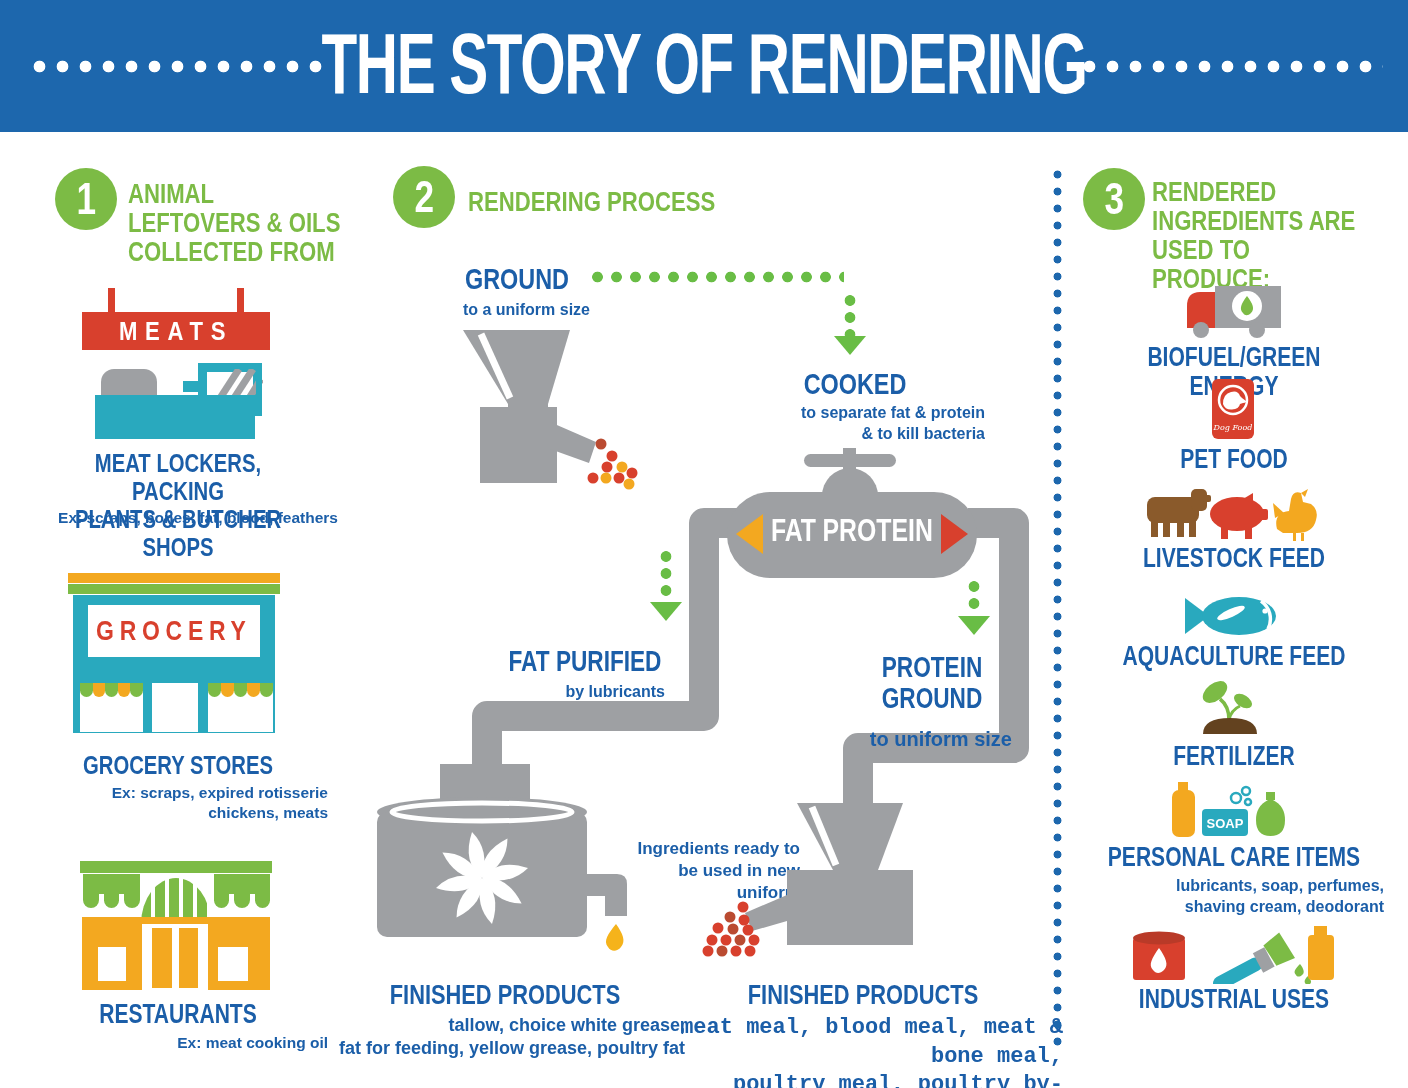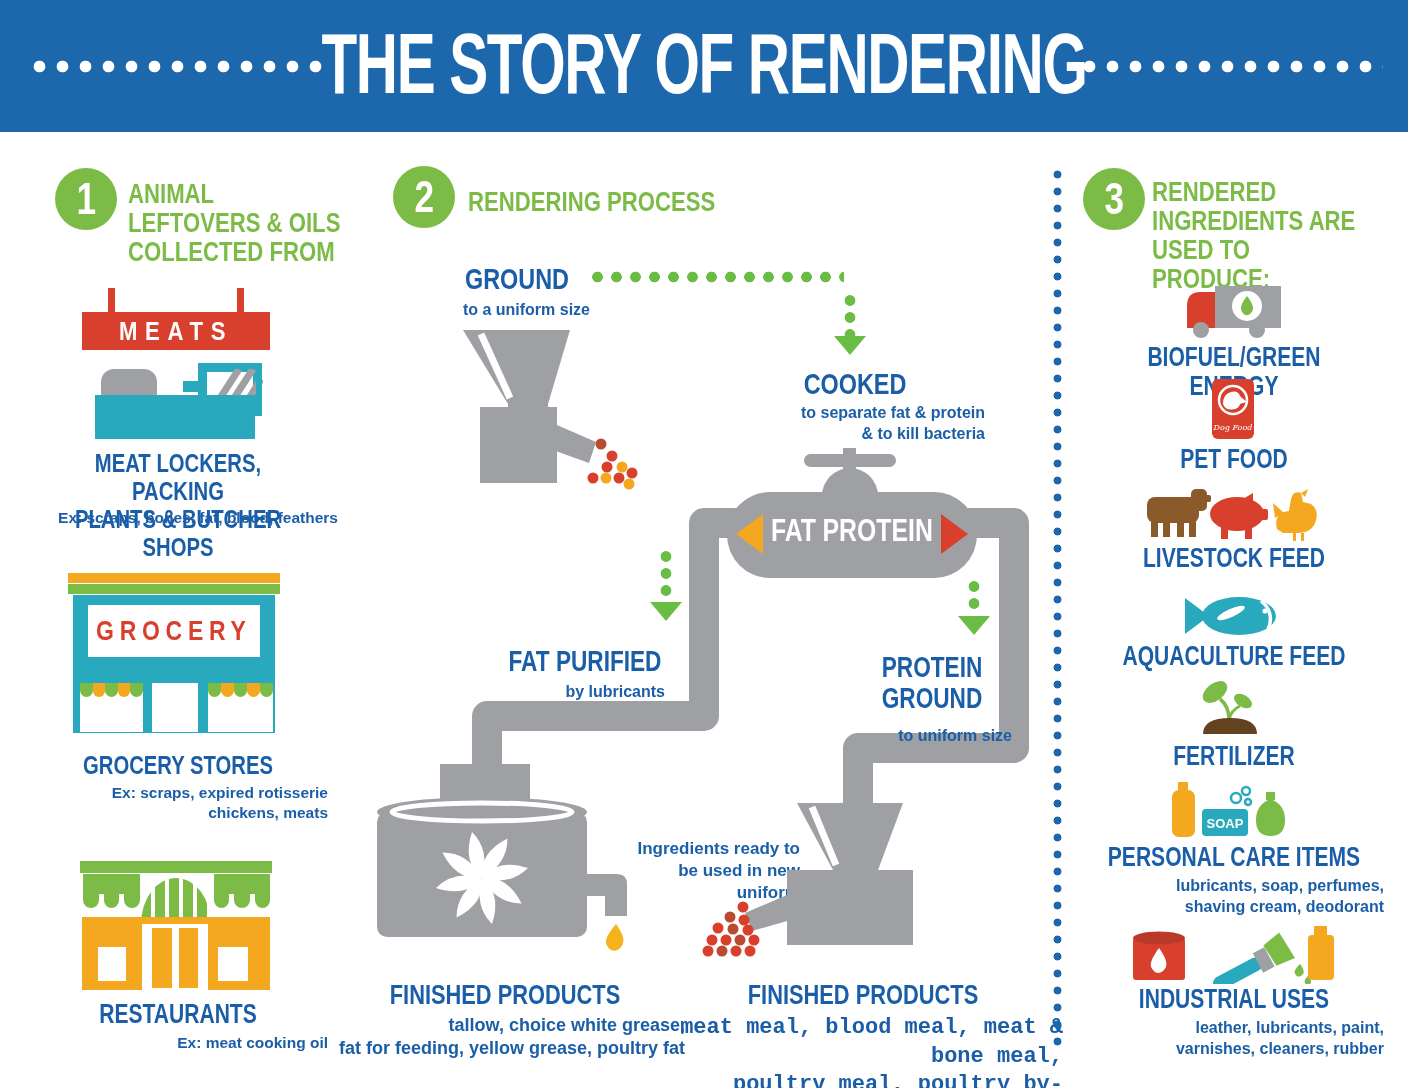--- a/index.html
+++ b/index.html
@@ -196,21 +196,21 @@
 
   <div class="abs gdots-v" style="left:660px;top:548px;height:52px;"></div>
   <div class="abs tri-down" style="left:650px;top:602px;"></div>
   <div class="abs cond cx" style="left:485px;top:646px;width:200px;font-size:29px;">FAT PURIFIED</div>
   <div class="abs sub" style="left:505px;top:682px;width:160px;font-size:16px;">by lubricants</div>
 
   <div class="abs gdots-v" style="left:968px;top:578px;height:36px;"></div>
   <div class="abs tri-down" style="left:958px;top:616px;"></div>
   <div class="abs cond cx" style="left:832px;top:652px;width:200px;font-size:29px;">PROTEIN
 GROUND</div>
-  <div class="abs sub" style="left:852px;top:726px;width:160px;font-size:16px;">to uniform size</div>
+  <div class="abs sub" style="left:852px;top:726px;width:160px;font-size:20px;">to uniform size</div>
 
   <svg class="abs" style="left:365px;top:756px;" width="300" height="210" viewBox="0 0 300 210">
     <rect x="75" y="8" width="90" height="56" fill="var(--gray)"></rect>
     <ellipse cx="117" cy="56" rx="105" ry="15" fill="var(--gray)"></ellipse>
     <rect x="12" y="56" width="210" height="125" rx="10" fill="var(--gray)"></rect>
     <ellipse cx="117" cy="56" rx="90" ry="9" fill="none" stroke="#fff" stroke-width="5"></ellipse>
     <g transform="translate(117,122)" fill="#fff">
       <path d="M0 0 Q-20 -16 -10 -46 Q8 -28 0 0 Z" transform="rotate(0)"></path>
       <path d="M0 0 Q-20 -16 -10 -46 Q8 -28 0 0 Z" transform="rotate(45)"></path>
       <path d="M0 0 Q-20 -16 -10 -46 Q8 -28 0 0 Z" transform="rotate(90)"></path>
@@ -363,16 +363,14 @@
       <polygon points="143,32 163,28 165,58 145,56" fill="var(--green)"></polygon>
     </g>
     <path d="M172 46 C176 51 177 55 174 57 C172 59 169 59 168 57 C165 54 167 51 172 46 Z" fill="var(--green)"></path>
     <path d="M180 58 C183 62 184 64 182 66 C180 67 178 67 177 65 C176 63 177 61 180 58 Z" fill="var(--green)"></path>
     <g fill="var(--yellow)">
       <rect x="186" y="8" width="13" height="11"></rect>
       <rect x="180" y="17" width="26" height="45" rx="4"></rect>
     </g>
   </svg>
   <div class="abs cond cx" style="left:1074px;top:985px;width:320px;font-size:27px;">INDUSTRIAL USES</div>
-  <div class="abs sub" style="left:1084px;top:1018px;width:300px;font-size:16px;">leather, lubricants, paint,
-varnishes, cleaners, rubber</div>
 
 </div>
 
 </body></html>

